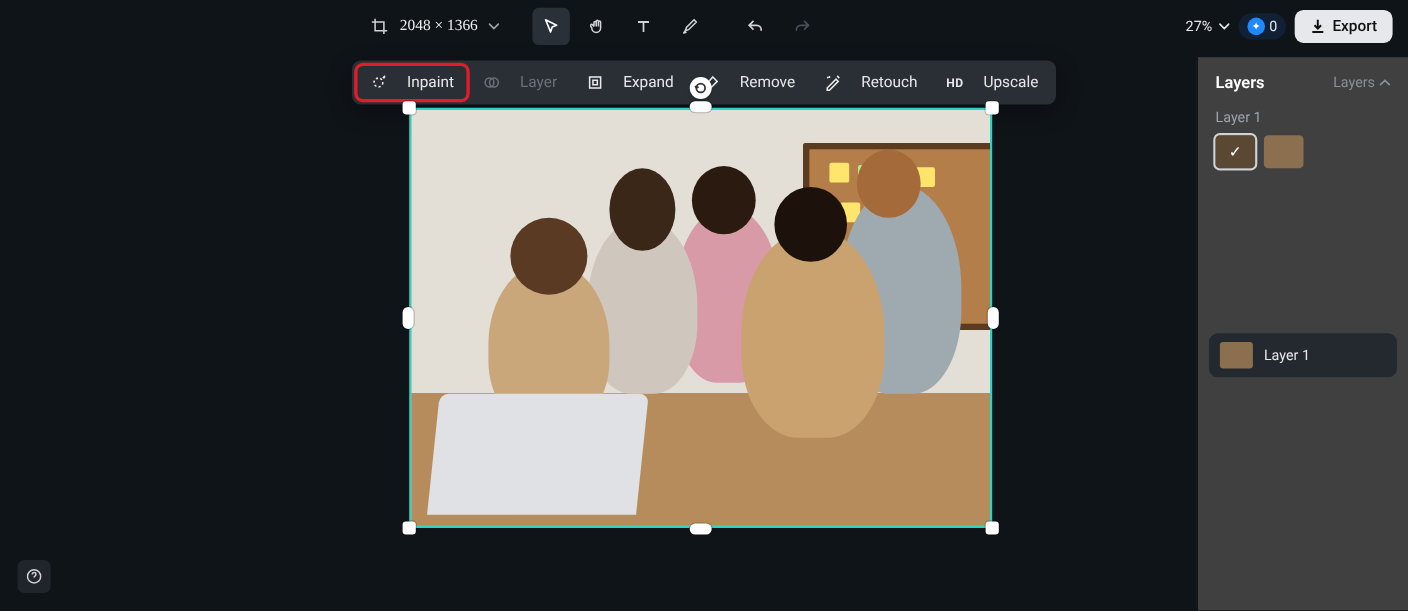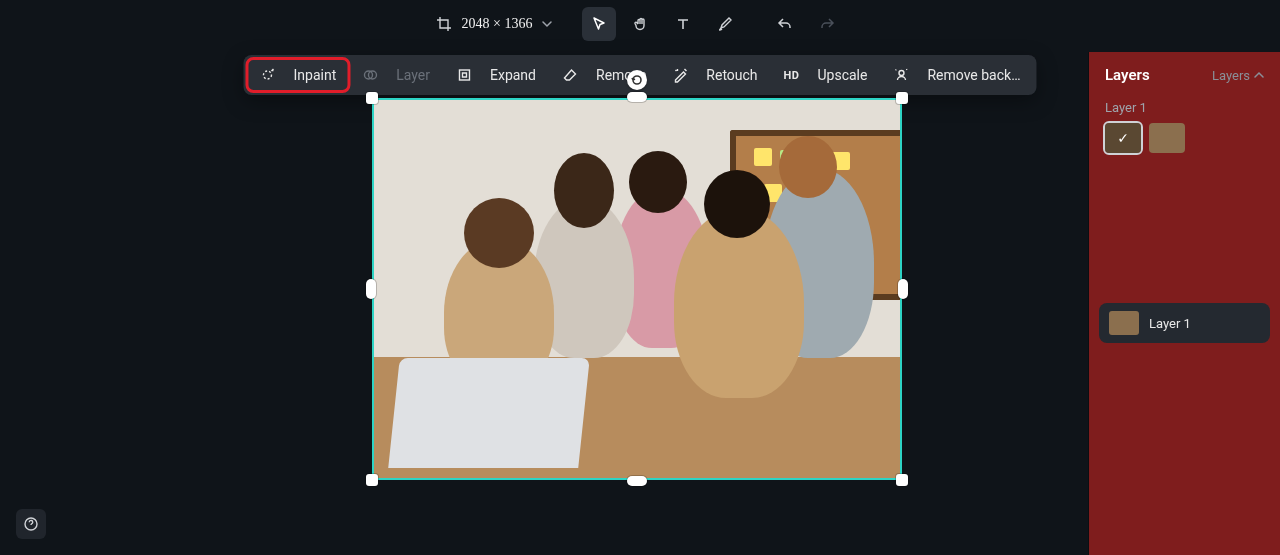--- a/index.html
+++ b/index.html
@@ -121,21 +121,21 @@
   .h-bl{bottom:-6px;left:-6px;} .h-br{bottom:-6px;right:-6px;}
   .h-ml{top:50%;left:-6px;transform:translateY(-50%);width:10px;height:20px;border-radius:5px;}
   .h-mr{top:50%;right:-6px;transform:translateY(-50%);width:10px;height:20px;border-radius:5px;}
   .h-mt{left:50%;top:-6px;transform:translateX(-50%);width:20px;height:10px;border-radius:5px;}
   .h-mb{left:50%;bottom:-6px;transform:translateX(-50%);width:20px;height:10px;border-radius:5px;}
   .rotate-handle{position:absolute;top:-28px;left:50%;transform:translateX(-50%);width:20px;height:20px;border-radius:50%;background:#fff;display:flex;align-items:center;justify-content:center;color:#333;box-shadow:0 1px 3px rgba(0,0,0,.3);}
 
   
   .right-panel {
     position:absolute; top:52px; right:0; bottom:0; width:192px;
-    background:#7f1d1d; border-left:1px solid #0b0e12;
+    background:#404040; border-left:1px solid #0b0e12;
     display:flex; flex-direction:column;
   }
   .panel-tabs {
     display:flex; justify-content:space-between; align-items:center;
     padding:14px 16px 10px;
   }
   .tab-layers { font-size:15px; font-weight:600; color:#fff; }
   .tab-history { font-size:13px; color:#8a8f98; display:flex; align-items:center; gap:4px; cursor:pointer;}
   .layer-name { color:#9ea3ab; font-size:13px; padding:6px 16px 8px; }
   .thumb-row { display:flex; gap:8px; padding:0 16px; }
@@ -203,20 +203,38 @@
           <path d="M6 3L2 7l4 4M2 7h7a4 4 0 014 4v1"></path>
         </svg>
     </div>
     <div class="icon-btn" style="color:#4a505a">
       <svg width="16" height="16" viewBox="0 0 16 16" fill="none" stroke="currentColor" stroke-width="1.5">
           <path d="M10 3l4 4-4 4M14 7H7a4 4 0 00-4 4v1"></path>
         </svg>
     </div>
   </div>
 
+  <div class="topbar-right">
+    <div class="zoom">
+      <span>27%</span>
+      <svg width="10" height="8" viewBox="0 0 10 8">
+          <path d="M1 2l4 4 4-4" stroke="currentColor" stroke-width="1.5" fill="none" stroke-linecap="round"></path>
+        </svg>
+    </div>
+    <div class="credits">
+      <span class="badge">✦</span>
+      <span>0</span>
+    </div>
+    <div class="export-btn">
+      <svg width="14" height="14" viewBox="0 0 14 14" fill="none" stroke="currentColor" stroke-width="1.8">
+          <path d="M7 1v8M4 6l3 3 3-3M2 12h10"></path>
+        </svg>
+      <span>Export</span>
+    </div>
+  </div>
 </div>
 
 <div class="ctx-toolbar">
   <div class="ctx-item highlight">
     <span class="ic">
       <svg width="16" height="16" viewBox="0 0 16 16" fill="none" stroke="currentColor" stroke-width="1.4">
           <circle cx="8" cy="8" r="4" stroke-dasharray="2 2"></circle>
           <path d="M12 4l2-2M13 3l1 1"></path>
         </svg>
     </span>
@@ -253,30 +271,20 @@
       <svg width="16" height="16" viewBox="0 0 16 16" fill="none" stroke="currentColor" stroke-width="1.4">
           <path d="M3 13l8-8 2 2-8 8H3v-2zM12 2l2 2"></path>
           <path d="M3 3l1 1M5 2v2"></path>
         </svg>
     </span>
     <span>Retouch</span>
   </div>
   <div class="ctx-item">
     <span class="ic" style="font-size:11px;font-weight:700;letter-spacing:.5px">HD</span>
     <span>Upscale</span>
-  </div>
-  <div class="ctx-item">
-    <span class="ic">
-      <svg width="16" height="16" viewBox="0 0 16 16" fill="none" stroke="currentColor" stroke-width="1.4">
-          <circle cx="8" cy="6" r="2.5"></circle>
-          <path d="M4 13c0-2 2-3.5 4-3.5s4 1.5 4 3.5"></path>
-          <path d="M2 3l2-1M13 2l1 2" stroke-dasharray="1 2"></path>
-        </svg>
-    </span>
-    <span>Remove back…</span>
   </div>
 </div>
 
 <div class="canvas-wrap">
   <div class="rotate-handle">
     <svg width="12" height="12" viewBox="0 0 12 12" fill="none" stroke="#333" stroke-width="1.6">
         <path d="M2 6a4 4 0 108 0 4 4 0 00-8 0zM2 6l-1-2M2 6l2-1"></path>
       </svg>
   </div>
   <div class="canvas-img">

